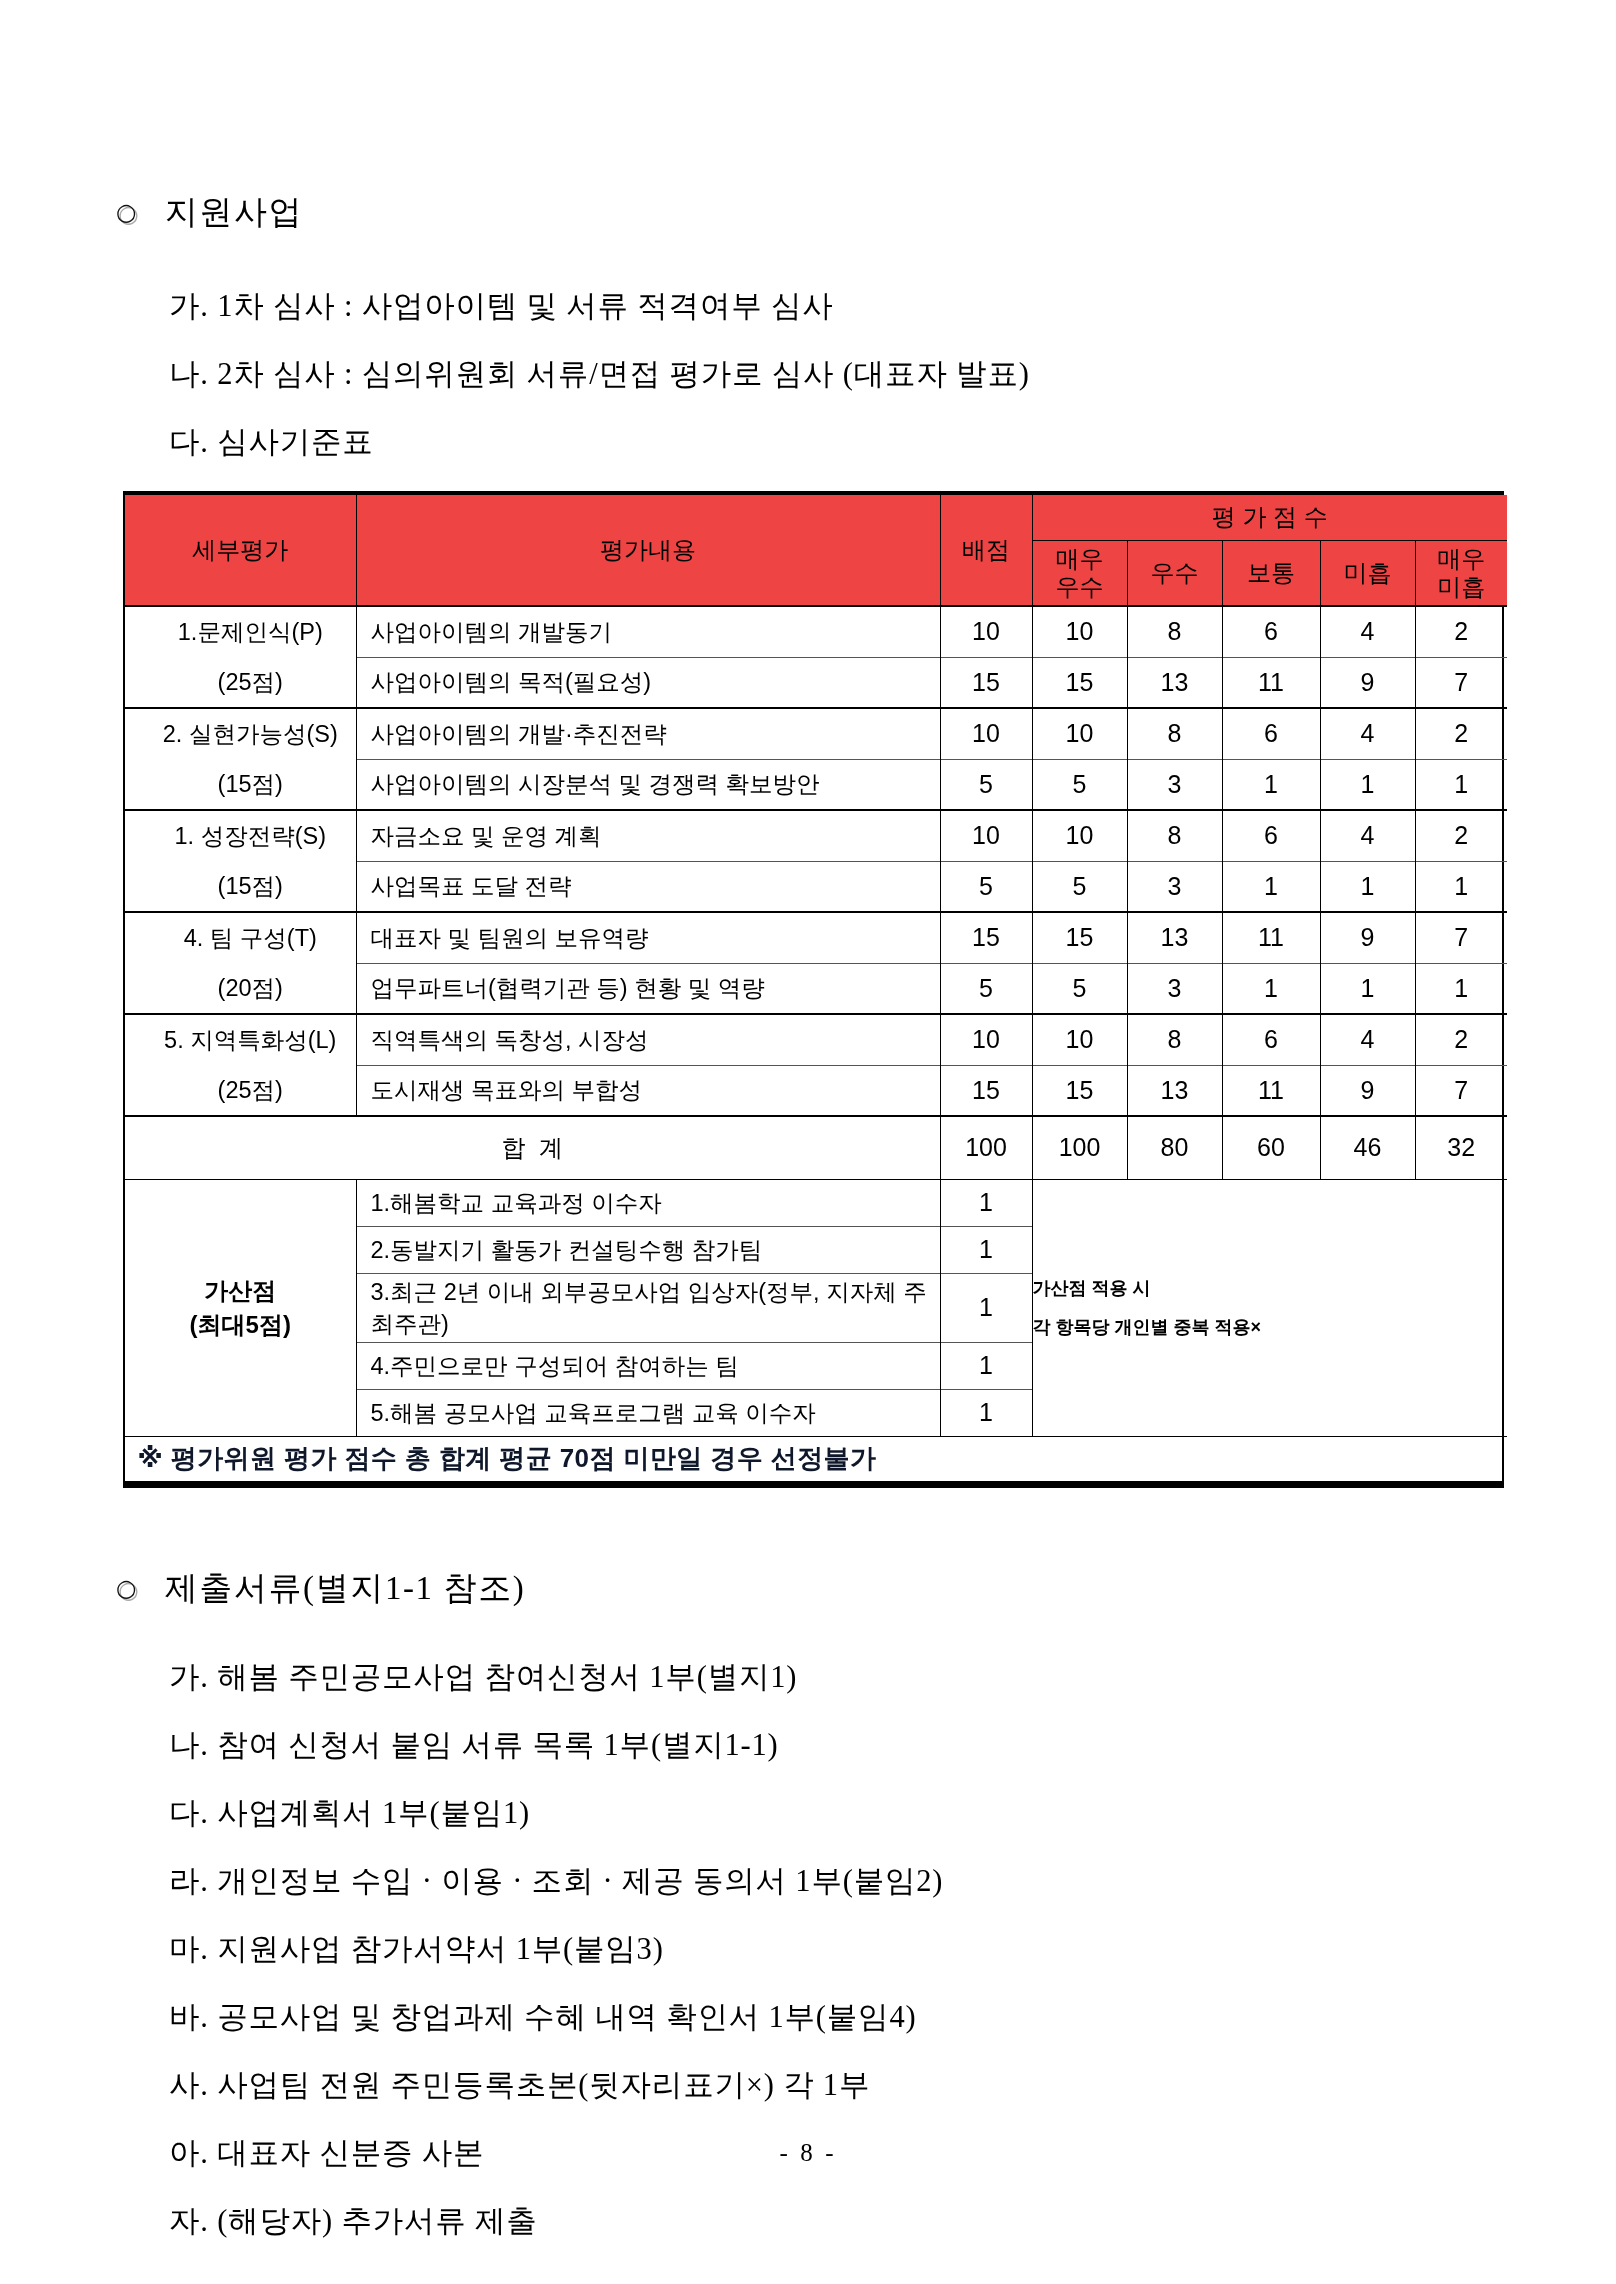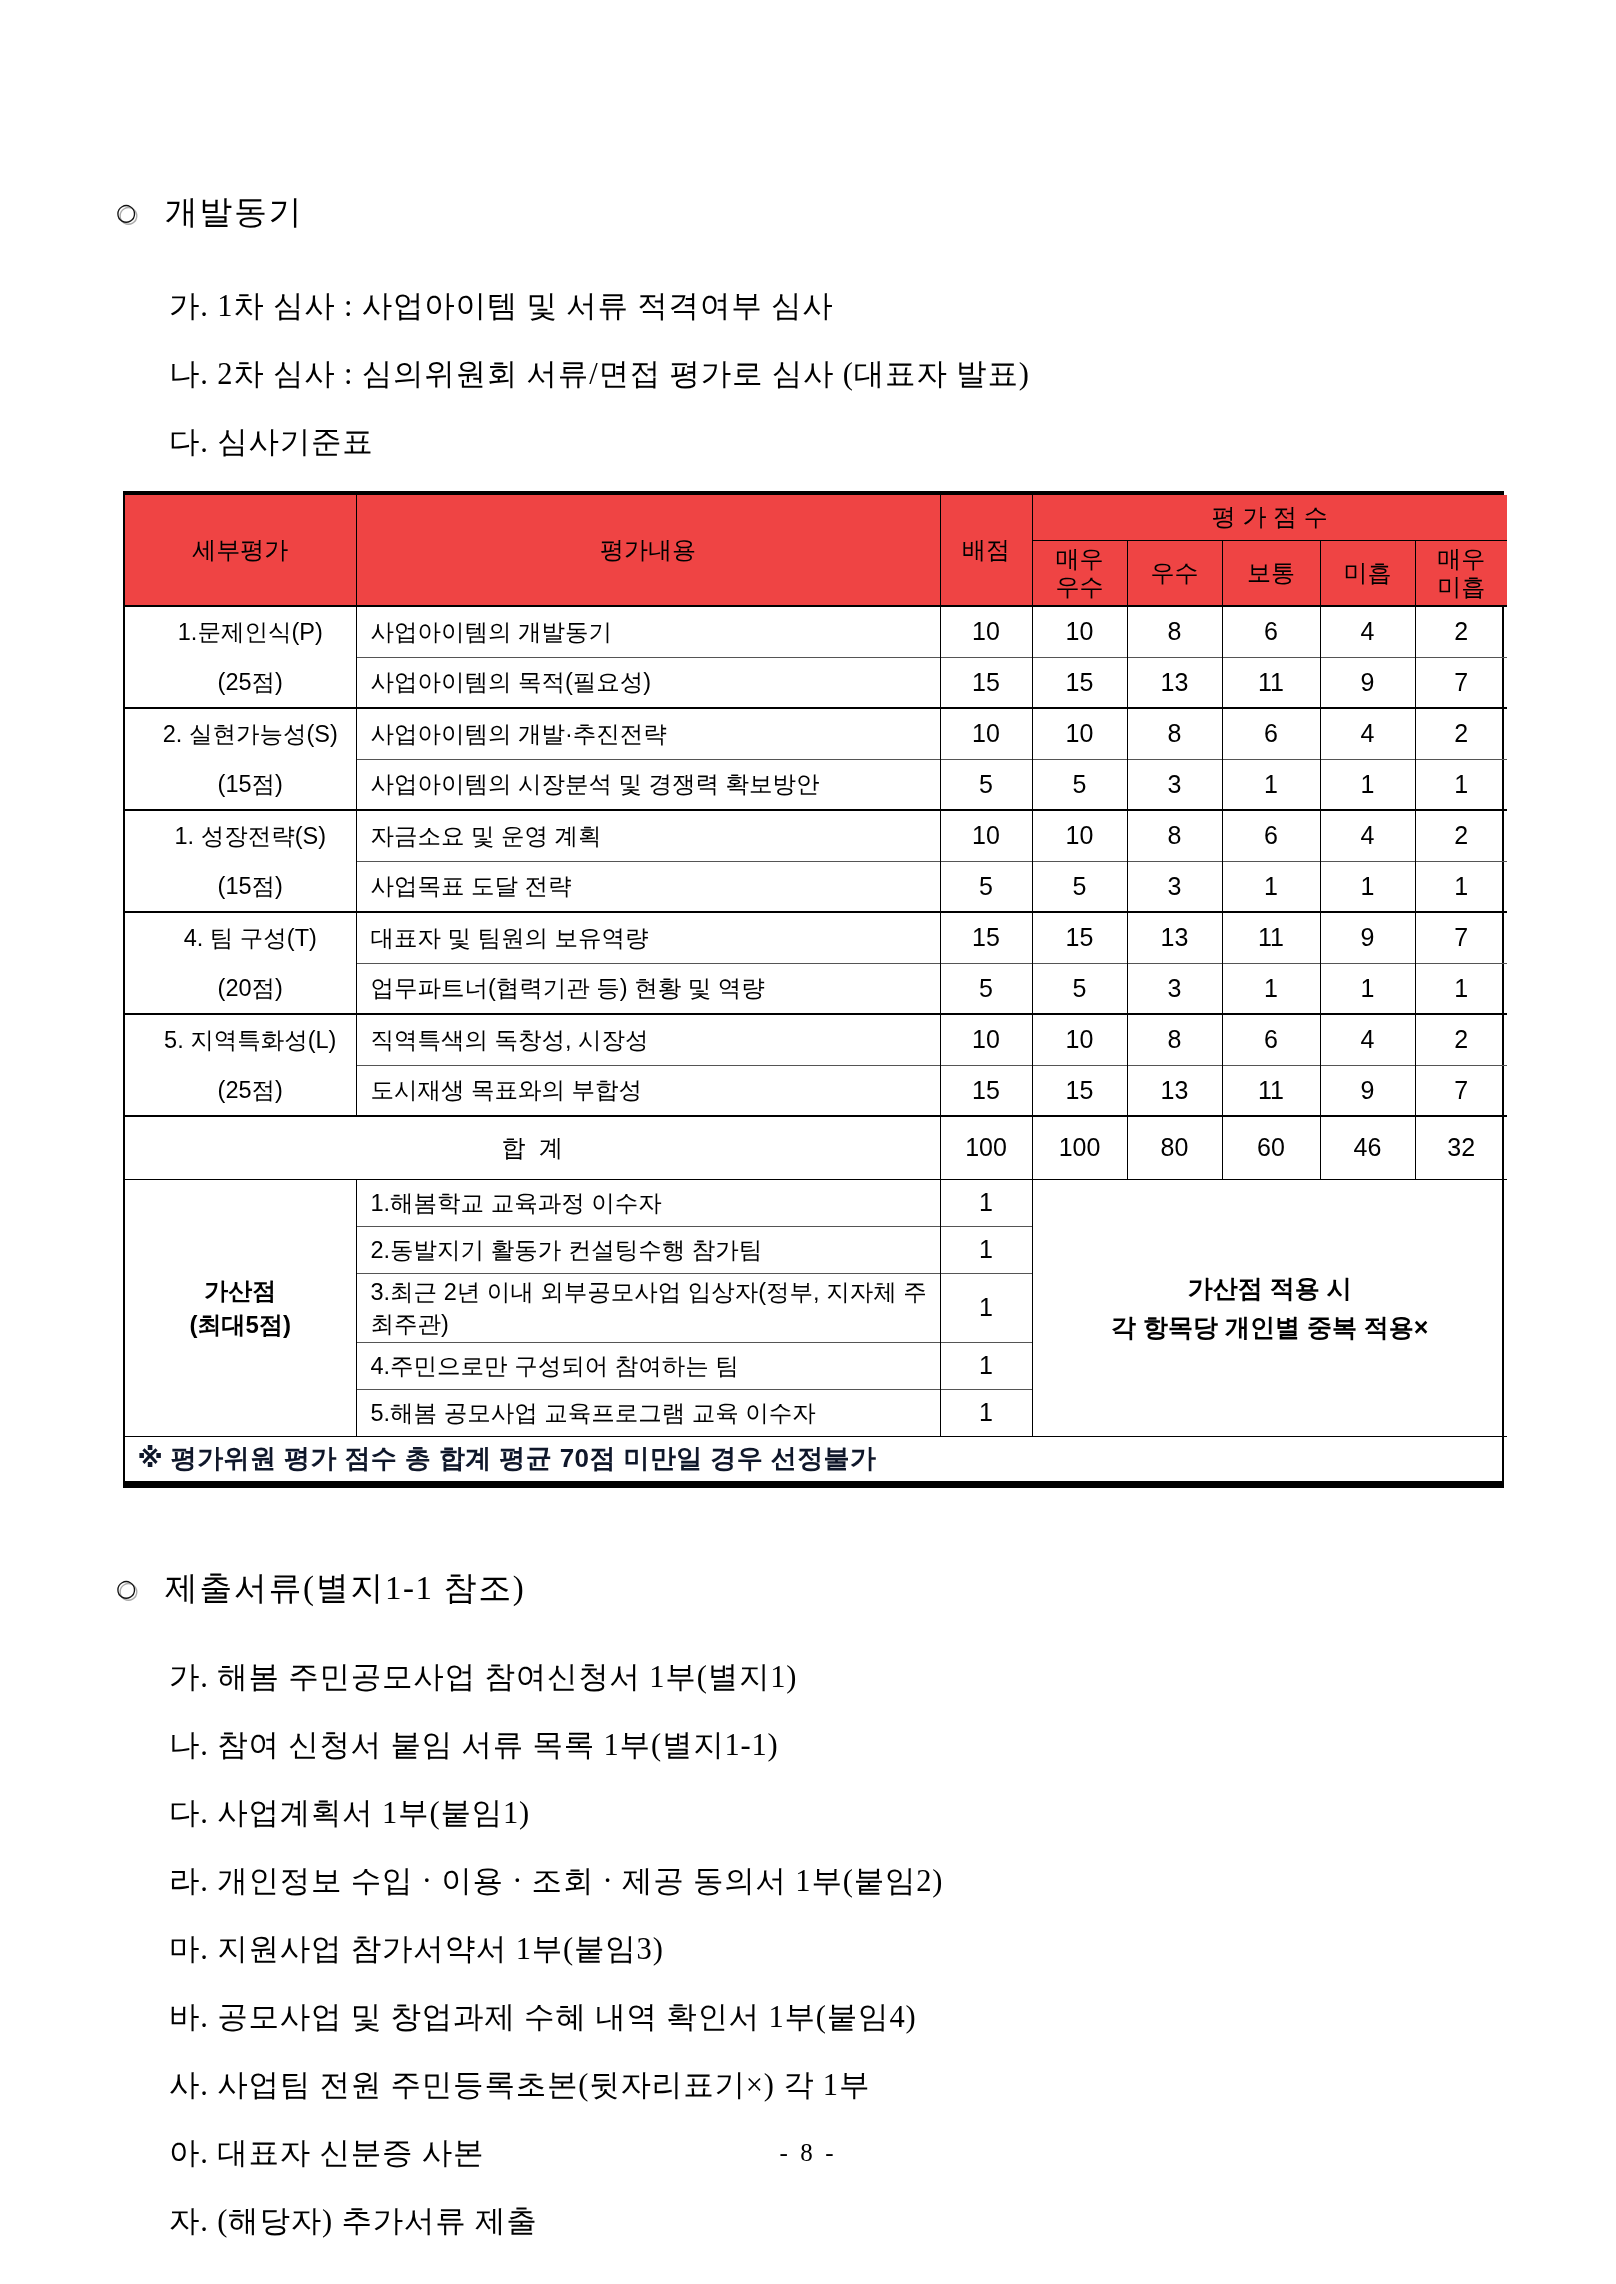--- a/index.html
+++ b/index.html
@@ -55,42 +55,42 @@
   .r80{height:63px;}
   .r60{height:47px;}
   .r88{height:69px;margin-left:35px;}
   .r58{height:45px;}
   .num{font-size:25px;text-align:center;}
   .l{text-align:left;padding-left:14px;padding-right:7.8px;}
   .group-cell div{height:50px;line-height:50px;text-align:center;padding-left:20px;}
   .total-label{text-align:center;white-space:pre;font-size:24px;}
   .bonus-cell{font-weight:bold;text-align:center;line-height:34px;white-space:pre-line;font-size:24px;}
   .bonus-note{
-    font-weight:bold;text-align:center;font-size:25px;
+    font-weight:bold;text-align:left;font-size:18px;
     line-height:39px;white-space:pre-line;
   }
   .red-note{
     color:#0f172a;font-weight:bold;font-size:26px;
     text-align:left;padding-left:12.5px;letter-spacing:0.4px;
   }
 
   
   .page-num{
     position:absolute;left:0;top:2139px;width:1616px;
     text-align:center;font-size:25px;letter-spacing:3.1px;
   }
 </style>
 </head>
 <body>
 
 <div class="content">
 
   <div class="sec-heading" id="sel-heading">
     <span class="bullet">○</span>
-    <span>개발동기</span>
+    <span>지원사업</span>
   </div>
   <ul class="txt-list">
     <li>가. 1차 심사 : 사업아이템 및 서류 적격여부 심사</li>
     <li>나. 2차 심사 : 심의위원회 서류/면접 평가로 심사 (대표자 발표)</li>
     <li>다. 심사기준표</li>
   </ul>
 
   <div class="tbl-wrap">
   <table>
     <colgroup>

